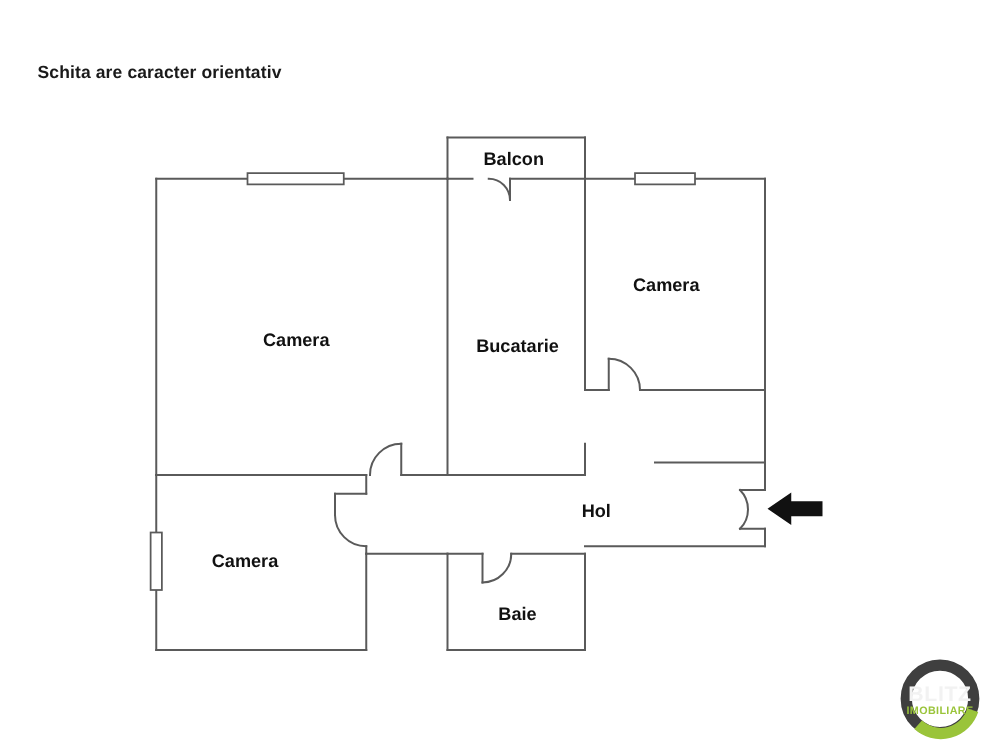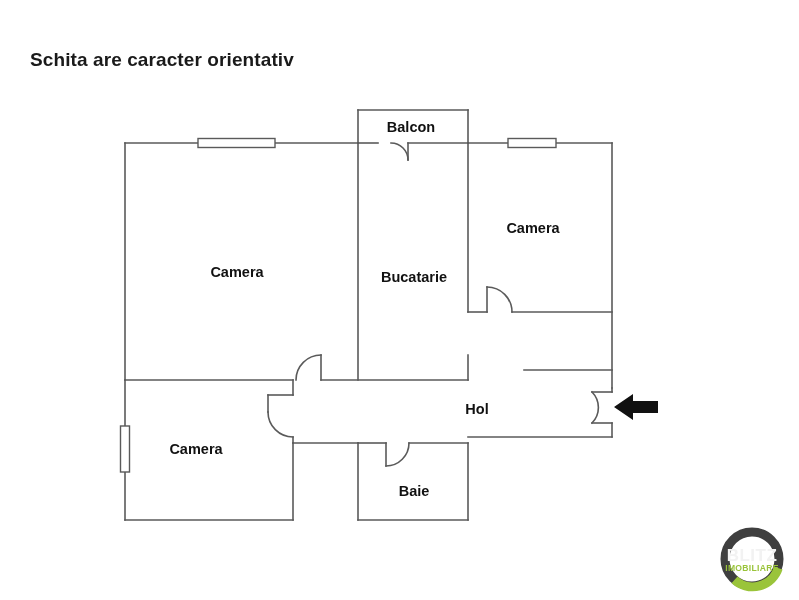--- a/index.html
+++ b/index.html
@@ -19,21 +19,21 @@
     left: 0; top: 0;
     width: 799px;
     height: 600px;
     background: #ffffff;
     box-sizing: border-box;
   }
   #note {
     position: absolute;
     left: 30px;
     top: 49px;
-    font-size: 19px;
+    font-size: 14px;
     font-weight: 600;
     color: #1a1a1a;
     letter-spacing: 0.1px;
     white-space: nowrap;
   }
   #plan-svg {
     position: absolute;
     left: 0;
     top: 0;
   }

